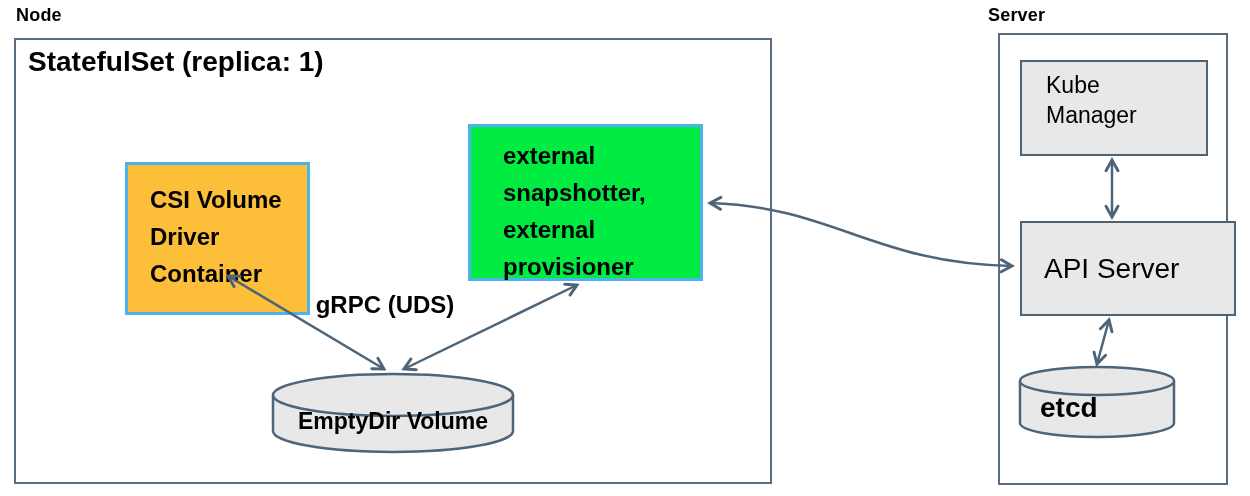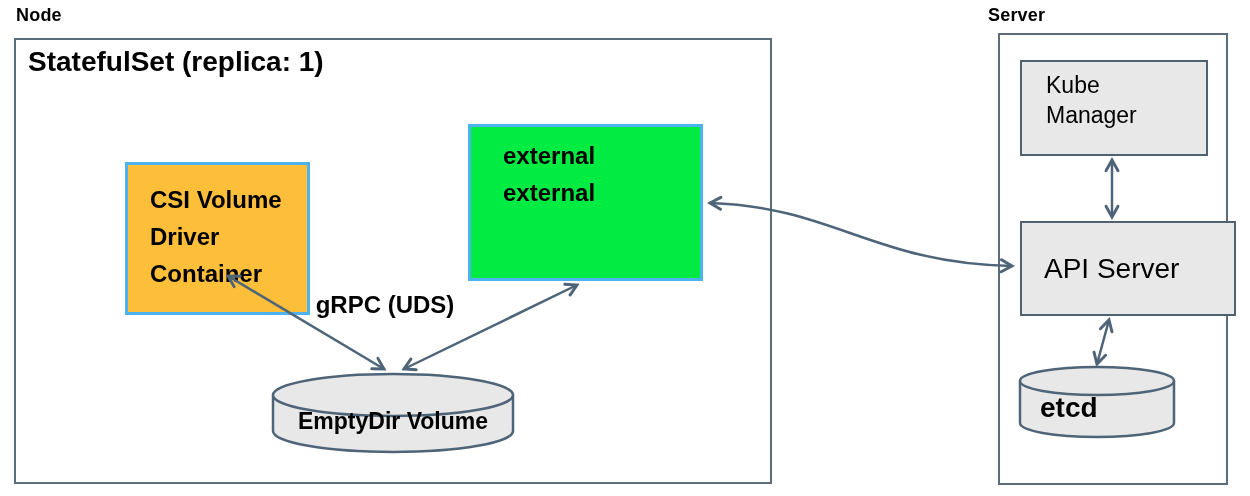--- a/index.html
+++ b/index.html
@@ -43,21 +43,23 @@
   <div class="abs statefulset-label" style="left:28px;top:46px;">StatefulSet (replica: 1)</div>
 
   <div class="abs fillbox csi-box" style="left:125px;top:118px;width:185px;height:153px;margin-top:44px;">
     <div>CSI Volume</div>
     <div>Driver</div>
     <div>Container</div>
   </div>
 
   <div class="abs fillbox sidecar-box" style="left:468px;top:124px;width:235px;height:157px;">
     <div>external</div>
+    <div>snapshotter,</div>
     <div>external</div>
+    <div>provisioner</div>
   </div>
 
   <div class="abs grpc-label" style="left:305px;top:291px;">gRPC (UDS)</div>
 
   <div class="abs group-label" style="left:988px;top:5px;">Server</div>
 
   <div class="abs frame" style="left:998px;top:33px;width:230px;height:452px;"></div>
 
   <div class="abs graybox kcm-box" style="left:1020px;top:60px;width:188px;height:96px;">
     <div>Kube</div>

